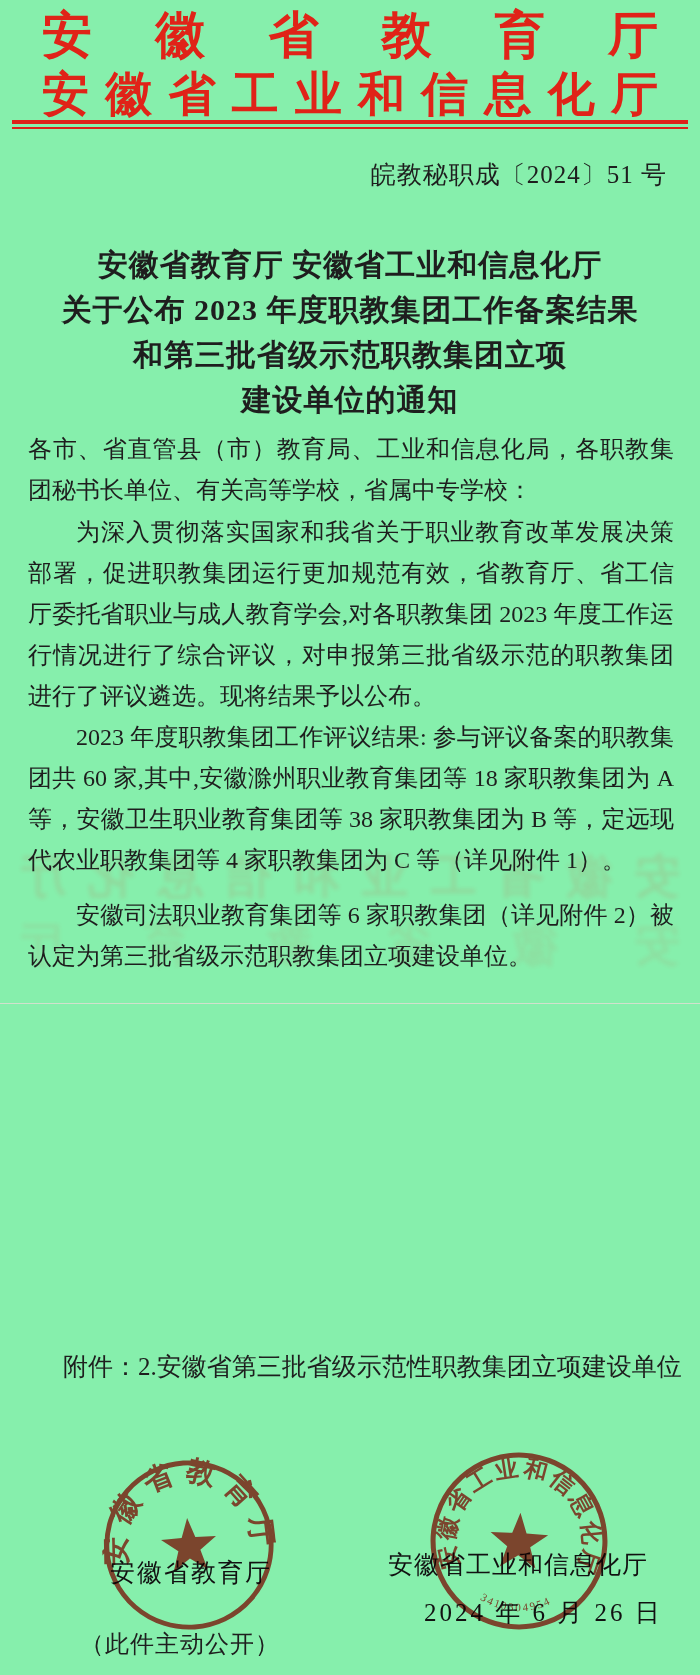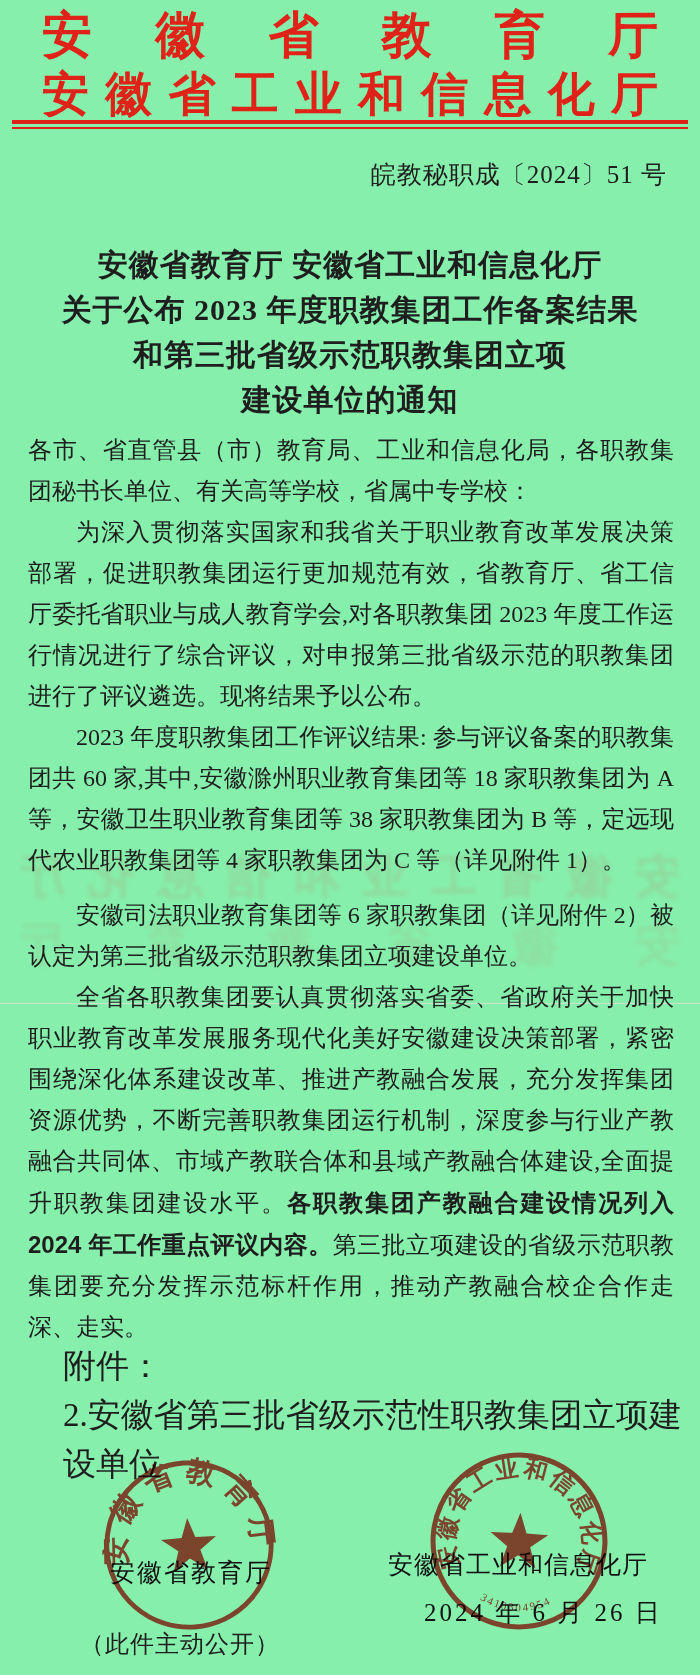--- a/index.html
+++ b/index.html
@@ -22,25 +22,25 @@
   .bleed{position:absolute;left:20px;width:660px;color:#e0281e;font-weight:700;
          transform:scaleX(-1);filter:blur(2px);
          text-align:justify;text-align-last:justify;pointer-events:none;}
   .bleed1{top:846px;font-size:46px;opacity:.10;}
   .bleed2{top:914px;font-size:46px;opacity:.07;}
   .foldline{position:absolute;top:1003px;left:0;width:700px;border-top:1px solid #e3dcd6;opacity:.8;}
   
   .bodytext{position:absolute;top:430px;left:28px;width:646px;z-index:1;
             font-size:24px;line-height:41px;text-align:justify;}
   .bodytext p{margin:0;text-indent:2em;}
-  .bodytext p.addr{text-indent:0;}
+  .bodytext p.addr{text-indent:0;font-family:Liberation Mono, monospace;}
   .bodytext p.p3{margin-top:14px;}
   .bold-seg{font-family:"Liberation Sans","DejaVu Sans",sans-serif;font-weight:700;}
   
-  .attachments{position:absolute;top:1342px;left:63px;font-size:33px;line-height:49px;display:flex;z-index:1;flex-direction:column;}
+  .attachments{position:absolute;top:1342px;left:63px;font-size:25px;line-height:49px;display:flex;z-index:1;}
   .att-label{white-space:nowrap;}
   
   .seal{position:absolute;mix-blend-mode:multiply;opacity:.88;z-index:3;}
   .seal-left{left:102px;top:1458px;width:174px;height:174px;transform:rotate(-4deg);}
   .seal-right{left:428px;top:1450px;width:182px;height:182px;transform:rotate(3deg);}
   
   .sig{position:absolute;font-size:25px;color:#111;z-index:2;}
   .sig-left{left:110px;top:1556px;letter-spacing:2px;}
   .sig-right{left:388px;top:1548px;letter-spacing:1px;}
   .date{left:424px;top:1596px;letter-spacing:3px;}
@@ -67,21 +67,20 @@
 
   <div class="bleed bleed1">安徽省工业和信息化厅</div>
   <div class="bleed bleed2">安徽省教育厅</div>
   <div class="foldline"></div>
 
   <div class="bodytext">
     <p class="addr">各市、省直管县（市）教育局、工业和信息化局，各职教集团秘书长单位、有关高等学校，省属中专学校：</p>
     <p>为深入贯彻落实国家和我省关于职业教育改革发展决策部署，促进职教集团运行更加规范有效，省教育厅、省工信厅委托省职业与成人教育学会,对各职教集团 2023 年度工作运行情况进行了综合评议，对申报第三批省级示范的职教集团进行了评议遴选。现将结果予以公布。</p>
     <p>2023 年度职教集团工作评议结果: 参与评议备案的职教集团共 60 家,其中,安徽滁州职业教育集团等 18 家职教集团为 A 等，安徽卫生职业教育集团等 38 家职教集团为 B 等，定远现代农业职教集团等 4 家职教集团为 C 等（详见附件 1）。</p>
     <p class="p3">安徽司法职业教育集团等 6 家职教集团（详见附件 2）被认定为第三批省级示范职教集团立项建设单位。</p>
-    <p><span>全省各职教集团要认真贯彻落实省委、省政府关于加快职业教育改革发展服务现代化美好安徽建设决策部署，紧密围绕深化体系建设改革、推进产教融合发展，充分发挥集团资源优势，不断完善职教集团运行机制，深度参与行业产教融合共同体、市域产教联合体和县域产教融合体建设,全面提升职教集团建设水平。</span><span class="bold-seg">各职教集团产教融合建设情况列入 2024 年工作重点评议内容。</span><span>第三批立项建设的省级示范职教集团要充分发挥示范标杆作用，推动产教融合校企合作走深、走实。</span></p>
   </div>
 
   <div class="attachments">
     <span class="att-label">附件：</span>
     <div class="att-items">
       <div>2.安徽省第三批省级示范性职教集团立项建设单位</div>
     </div>
   </div>
 
   <svg class="seal seal-left" viewBox="0 0 180 180">

